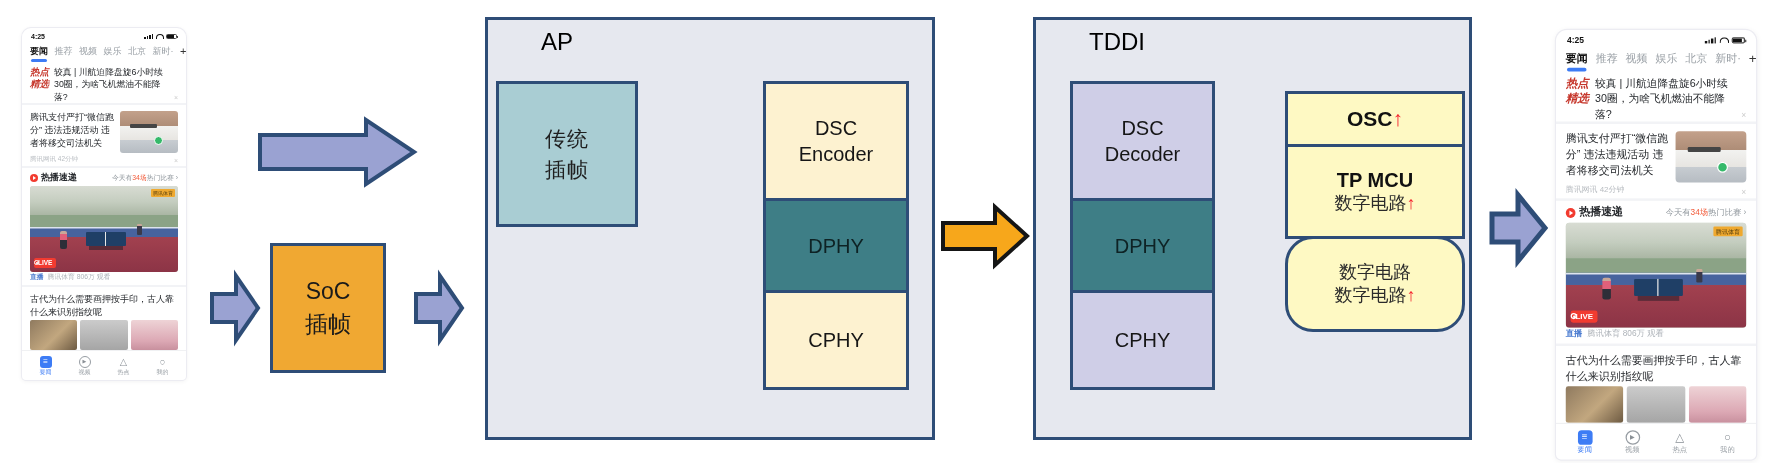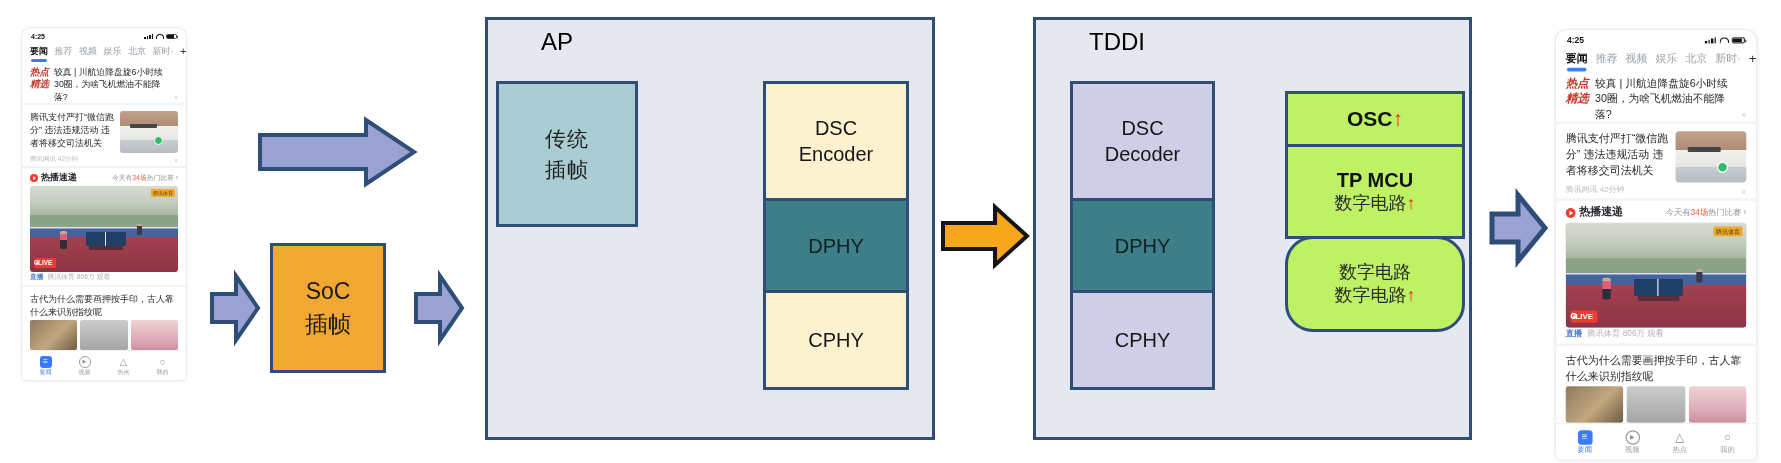--- a/index.html
+++ b/index.html
@@ -11,21 +11,21 @@
   .legacy-box { position:absolute; left:8px; top:61px; width:142px; height:146px;
     background:#a9cdd3; border:3px solid #2e4d77; display:flex; flex-direction:column;
     align-items:center; justify-content:center; font-size:21px; line-height:1.5; color:#1f1f1f; letter-spacing:1px; }
   .stack { position:absolute; display:flex; flex-direction:column;padding-left:12px; }
   .sbox { border:3px solid #2e4d77; display:flex; flex-direction:column; align-items:center;
     justify-content:center; font-size:20px; line-height:1.3; color:#161616; text-align:center; }
   .sbox + .sbox { margin-top:-3px; }
   .cream { background:#fdf2d0; }
   .tealdark { background:#3e7e86; color:#0e2224; }
   .lav { background:#cfcee7; }
-  .bbox { border:3px solid #2e4d77; background:#bef264; display:flex; flex-direction:column;
+  .bbox { border:3px solid #2e4d77; background:#fef9c3; display:flex; flex-direction:column;
     align-items:center; justify-content:center; text-align:center; color:#1d1d1d; }
   .bbox + .bbox { margin-top:-3px; }
   .b-en { font-size:21px; font-weight:700; color:#111; line-height:1.2; }
   .b-cn { font-size:18px; font-weight:500; color:#2b2b2b; line-height:1.3; }
   .up { color:#f5222d; font-weight:700; }
   .soc-box { position:absolute; left:270px; top:243px; width:116px; height:130px;
     background:#f0a832; border:3px solid #2e4d77; display:flex; flex-direction:column;
     align-items:center; justify-content:center; font-size:23px; line-height:1.45; color:#1a1a1a; }
   svg.arrow { position:absolute; overflow:visible; }
 

